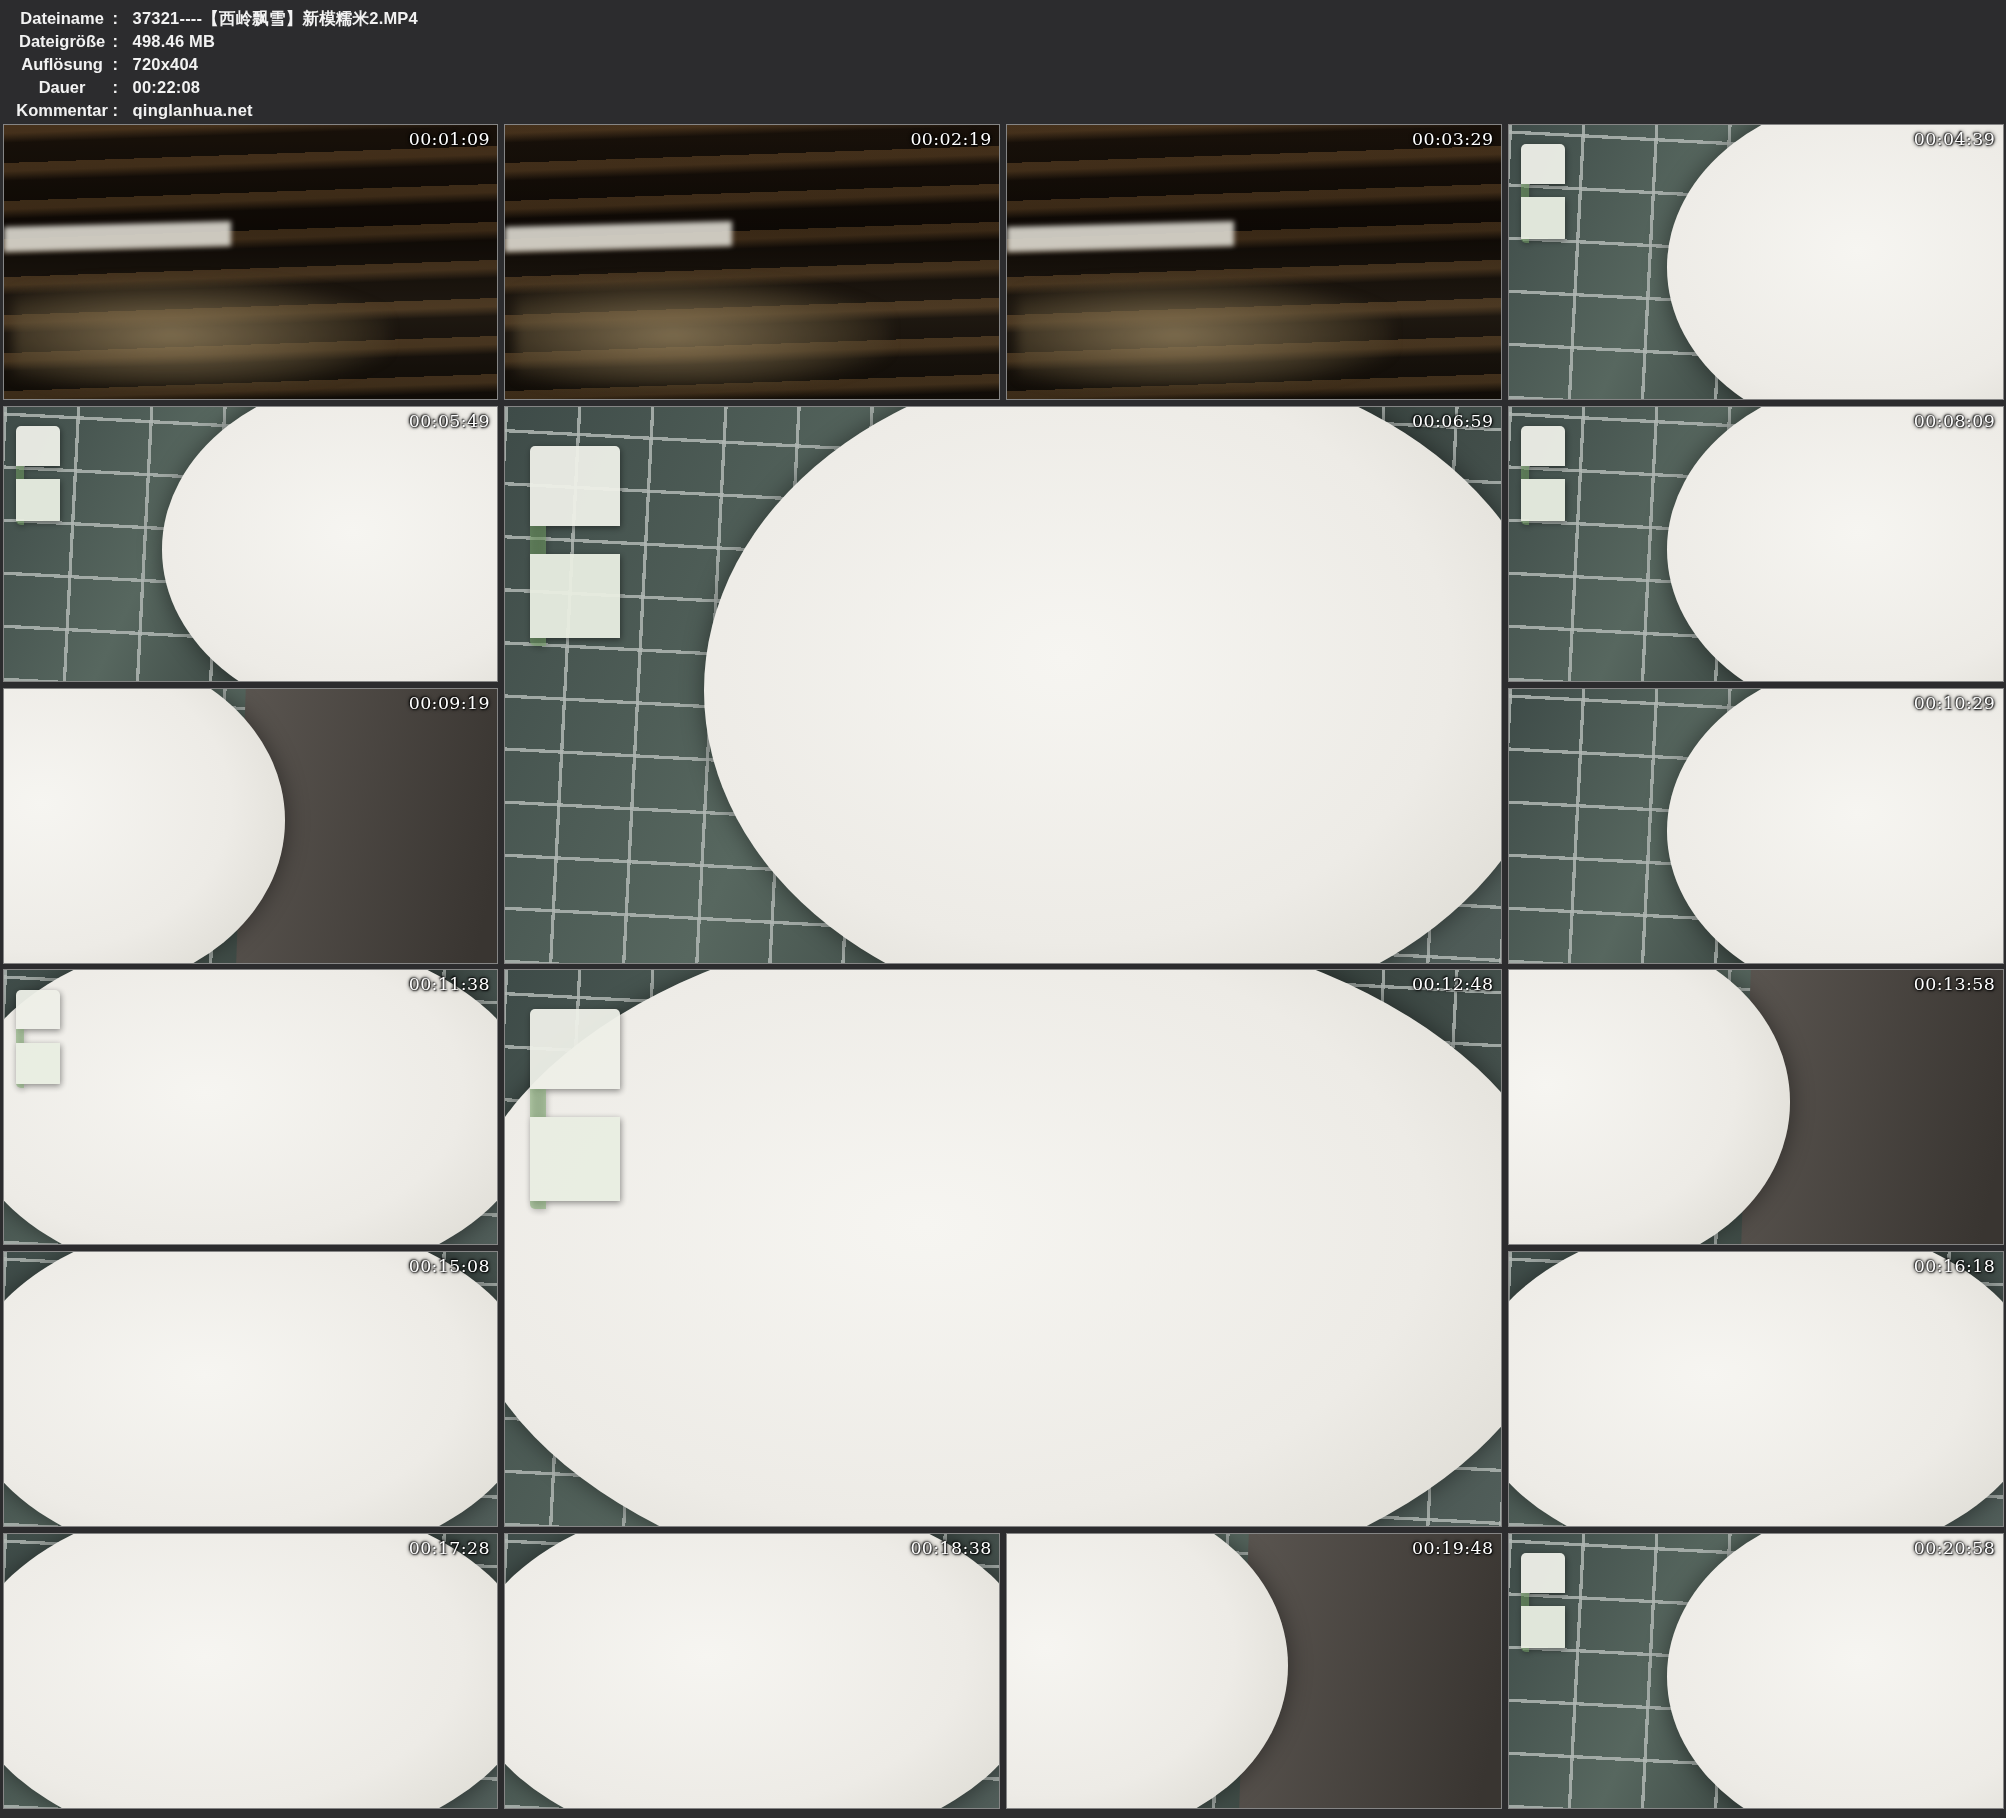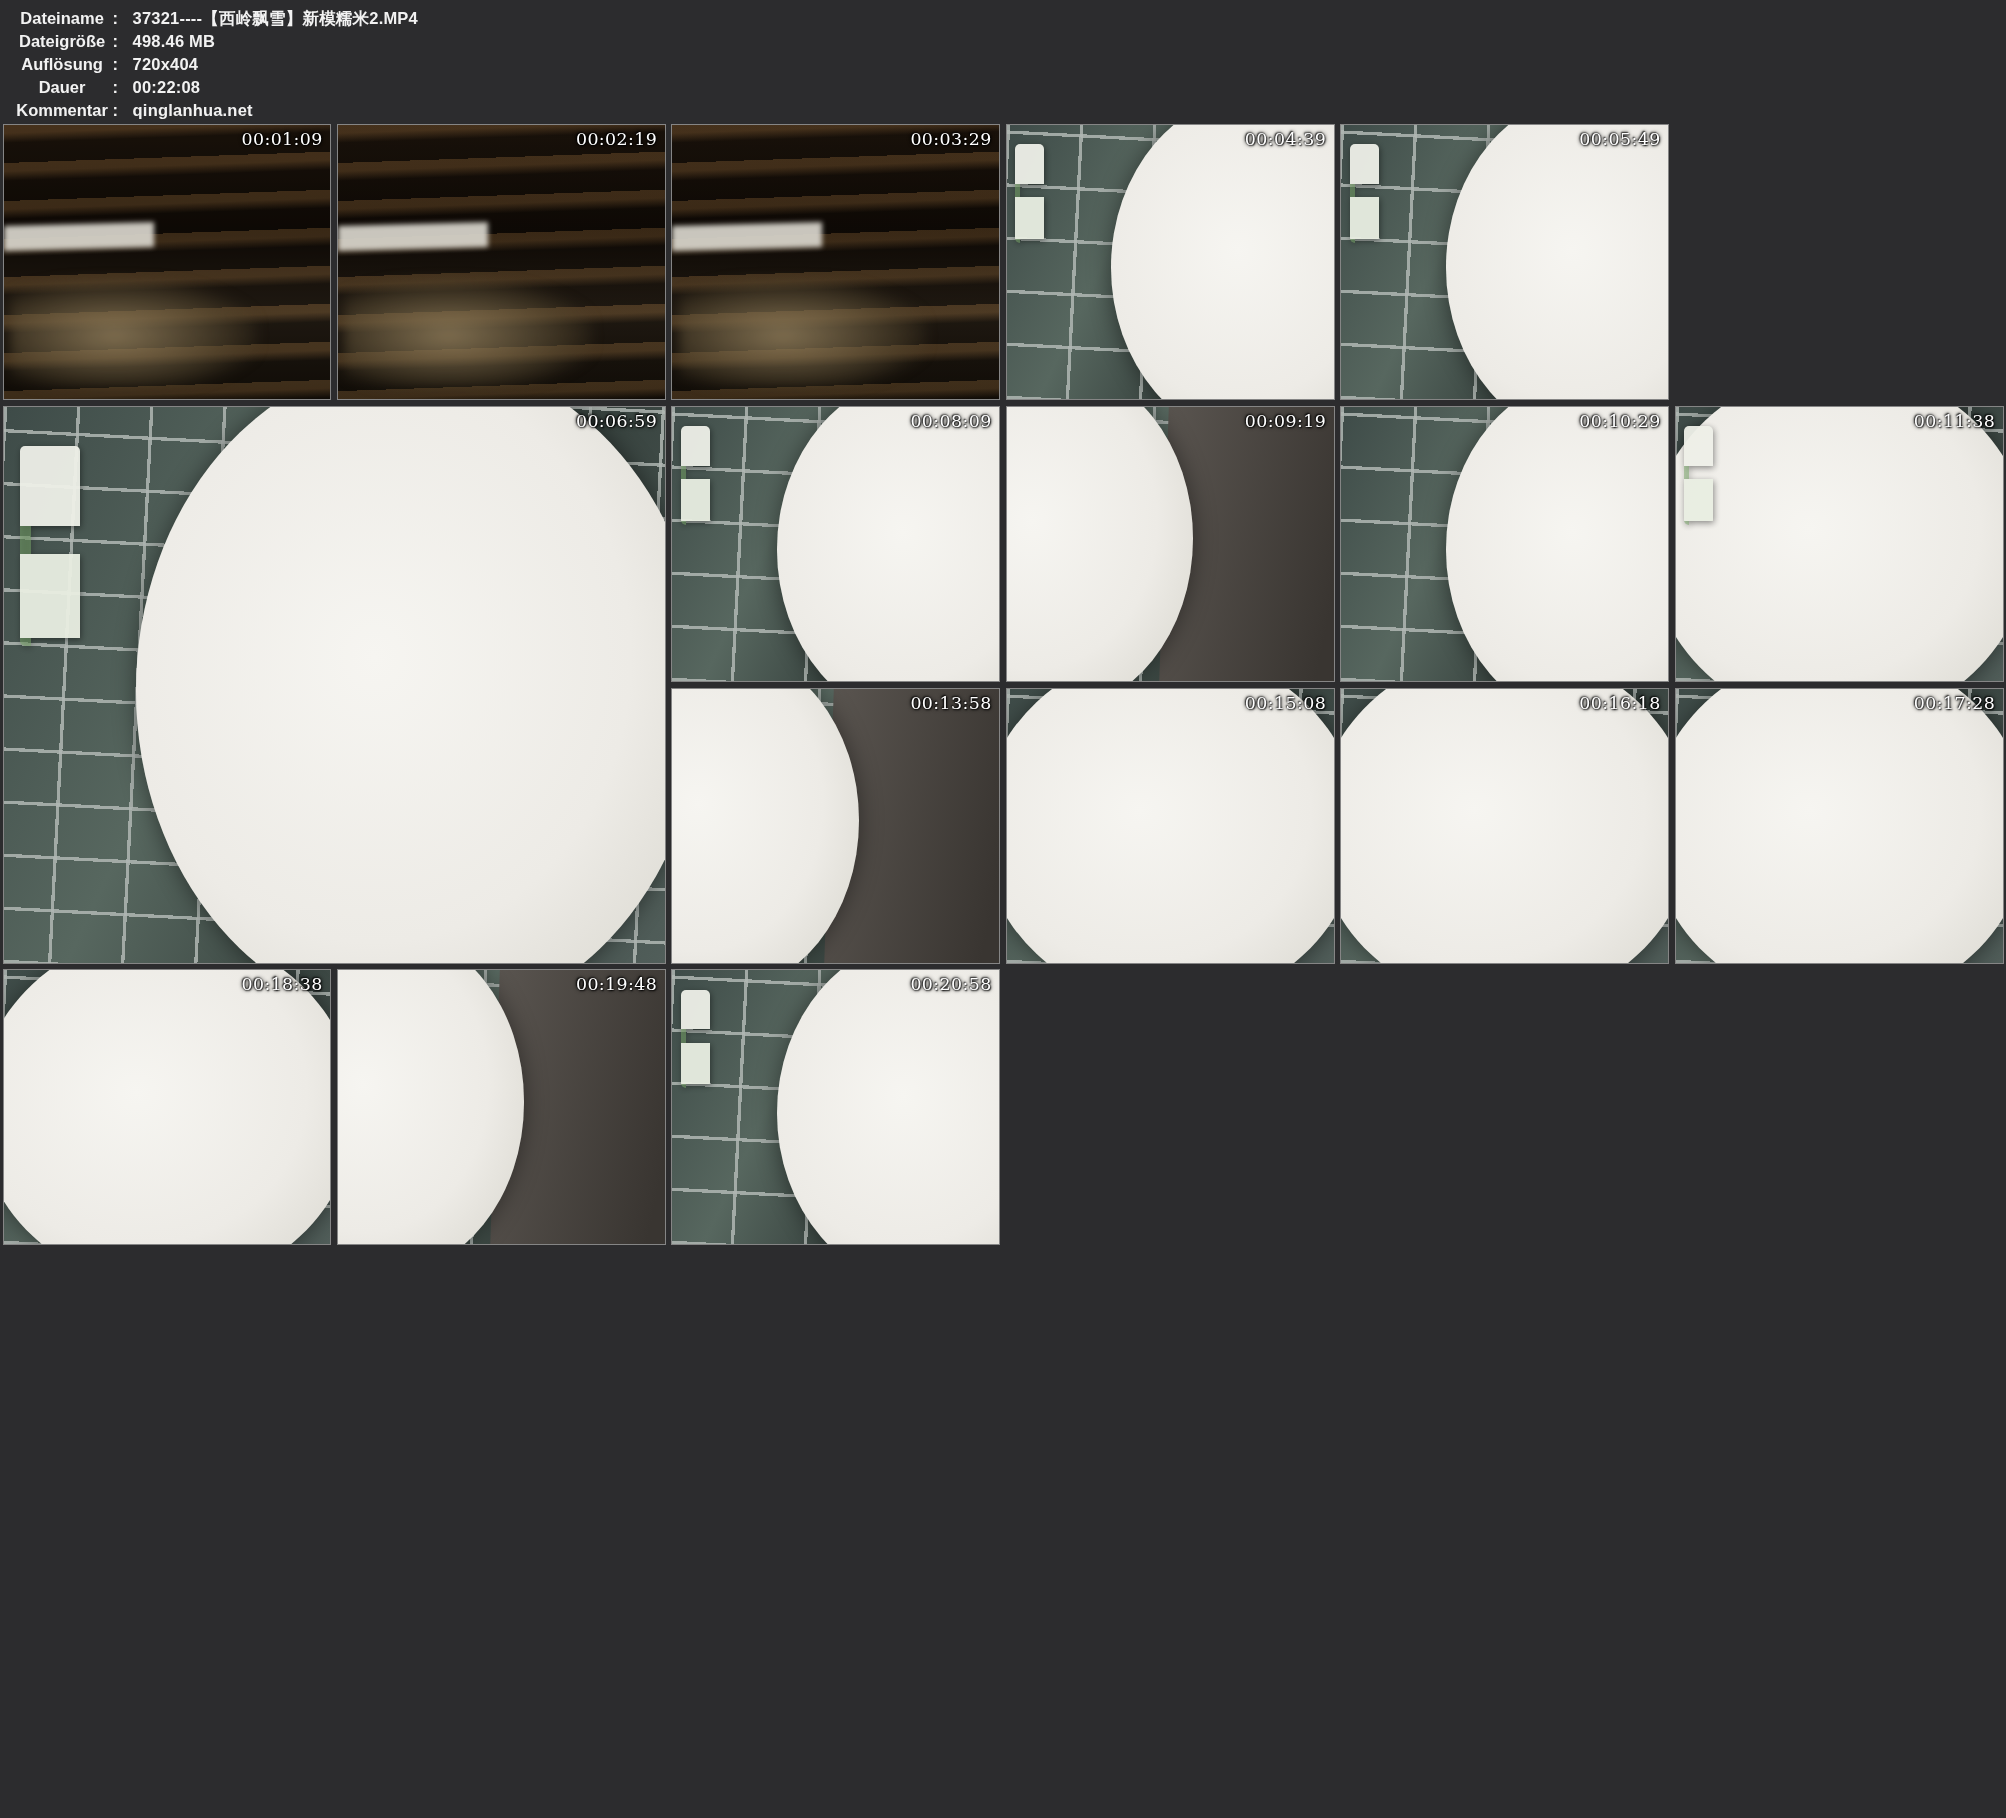--- a/index.html
+++ b/index.html
@@ -23,21 +23,21 @@
     white-space: nowrap;
   }
   .info-label { display: inline-block; width: 101px; text-align: center; }
   .info-sep   { display: inline-block; width: 20px; }
   .info-value { letter-spacing: 0.2px; text-align: center; }
 
   
   .sheet-grid {
     margin: 0 2.5px;
     display: grid;
-    grid-template-columns: repeat(6, 1fr);
+    grid-template-columns: repeat(4, 1fr);
     grid-template-rows: repeat(6, 276px);
     gap: 5.8px;
   }
   .thumb {
     position: relative;
     border: 0.8px solid #858585;
     overflow: hidden;
     background: #242220;
   }
   .thumb.large { grid-column: span 2; grid-row: span 2; }
@@ -180,20 +180,24 @@
   </div>
   <div class="thumb scene-bath bath-right">
     <div class="tub"></div>
     <span class="ts">00:10:29</span>
   </div>
 
   <div class="thumb scene-bath bath-full has-packs">
     <div class="tub"></div>
     <span class="ts">00:11:38</span>
   </div>
+  <div class="thumb large scene-bath bath-full has-packs">
+    <div class="tub"></div>
+    <span class="ts">00:12:48</span>
+  </div>
   <div class="thumb scene-bath bath-left">
     <div class="tub"></div>
     <span class="ts">00:13:58</span>
   </div>
 
   <div class="thumb scene-bath bath-full">
     <div class="tub"></div>
     <span class="ts">00:15:08</span>
   </div>
   <div class="thumb scene-bath bath-full">

